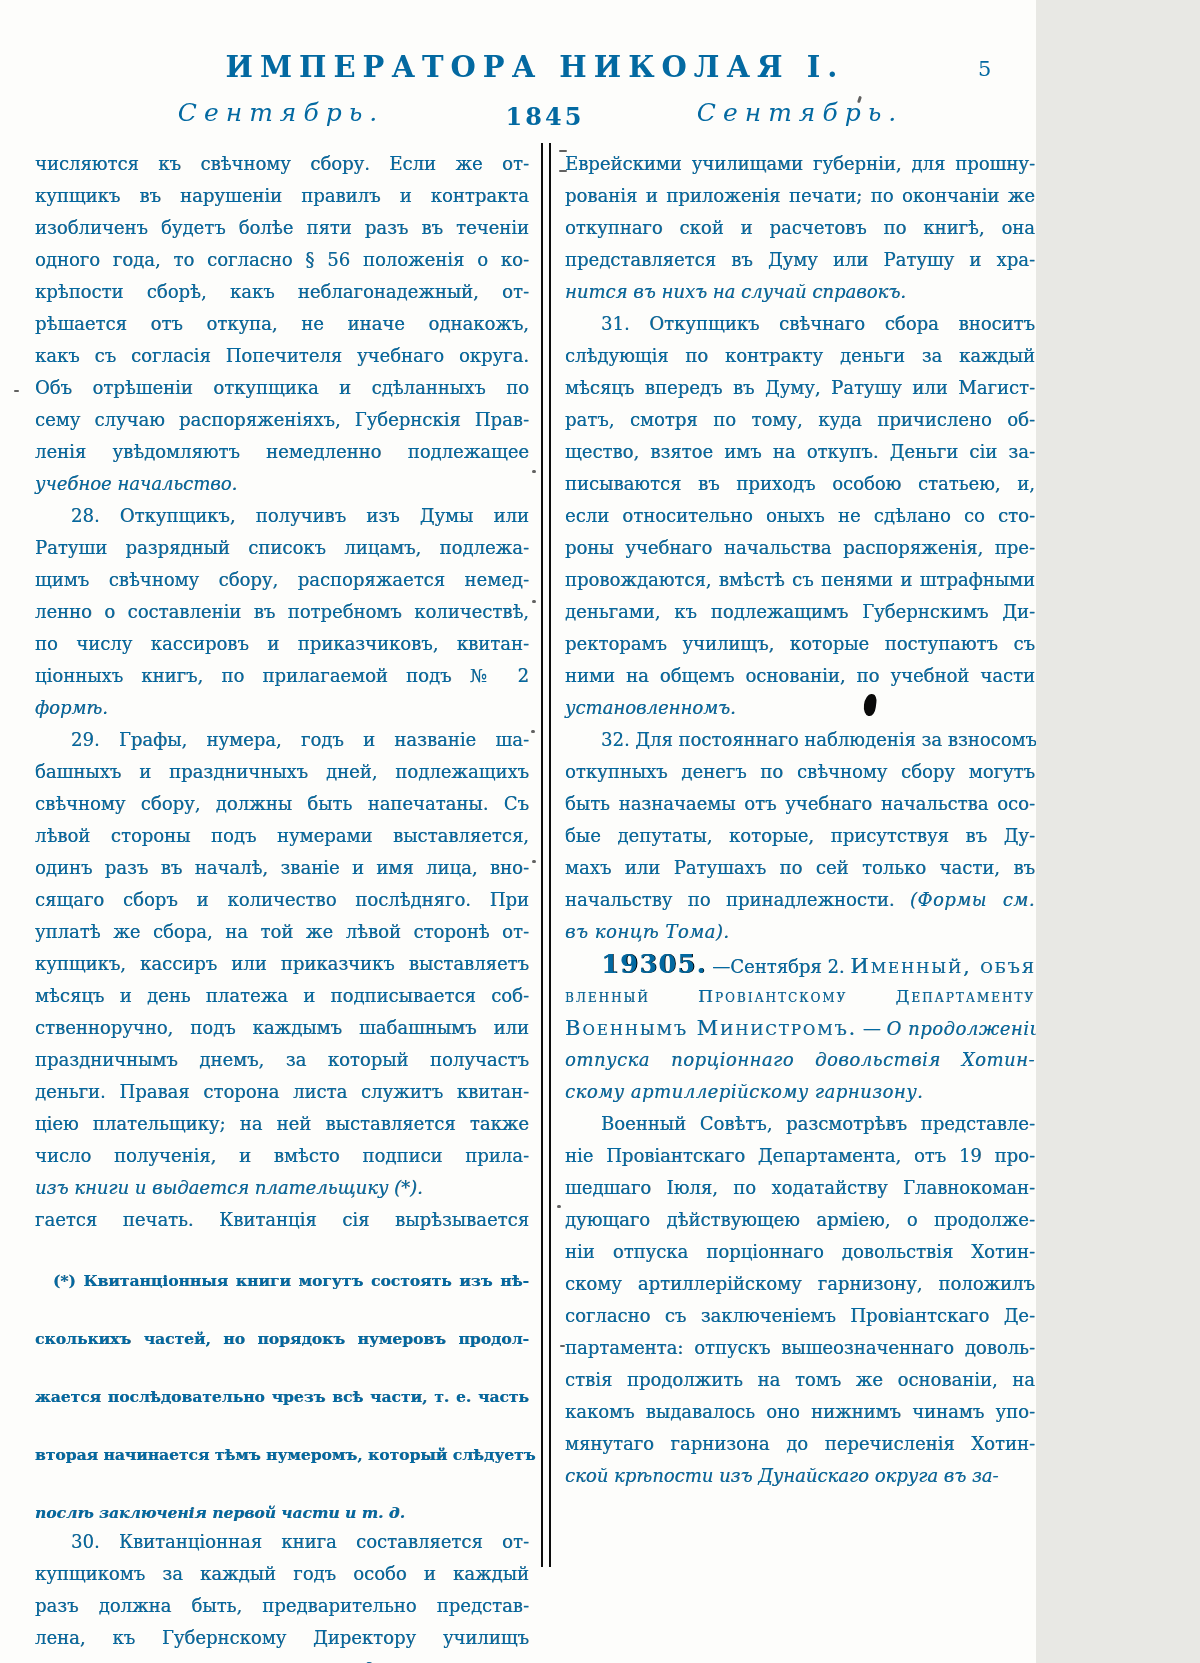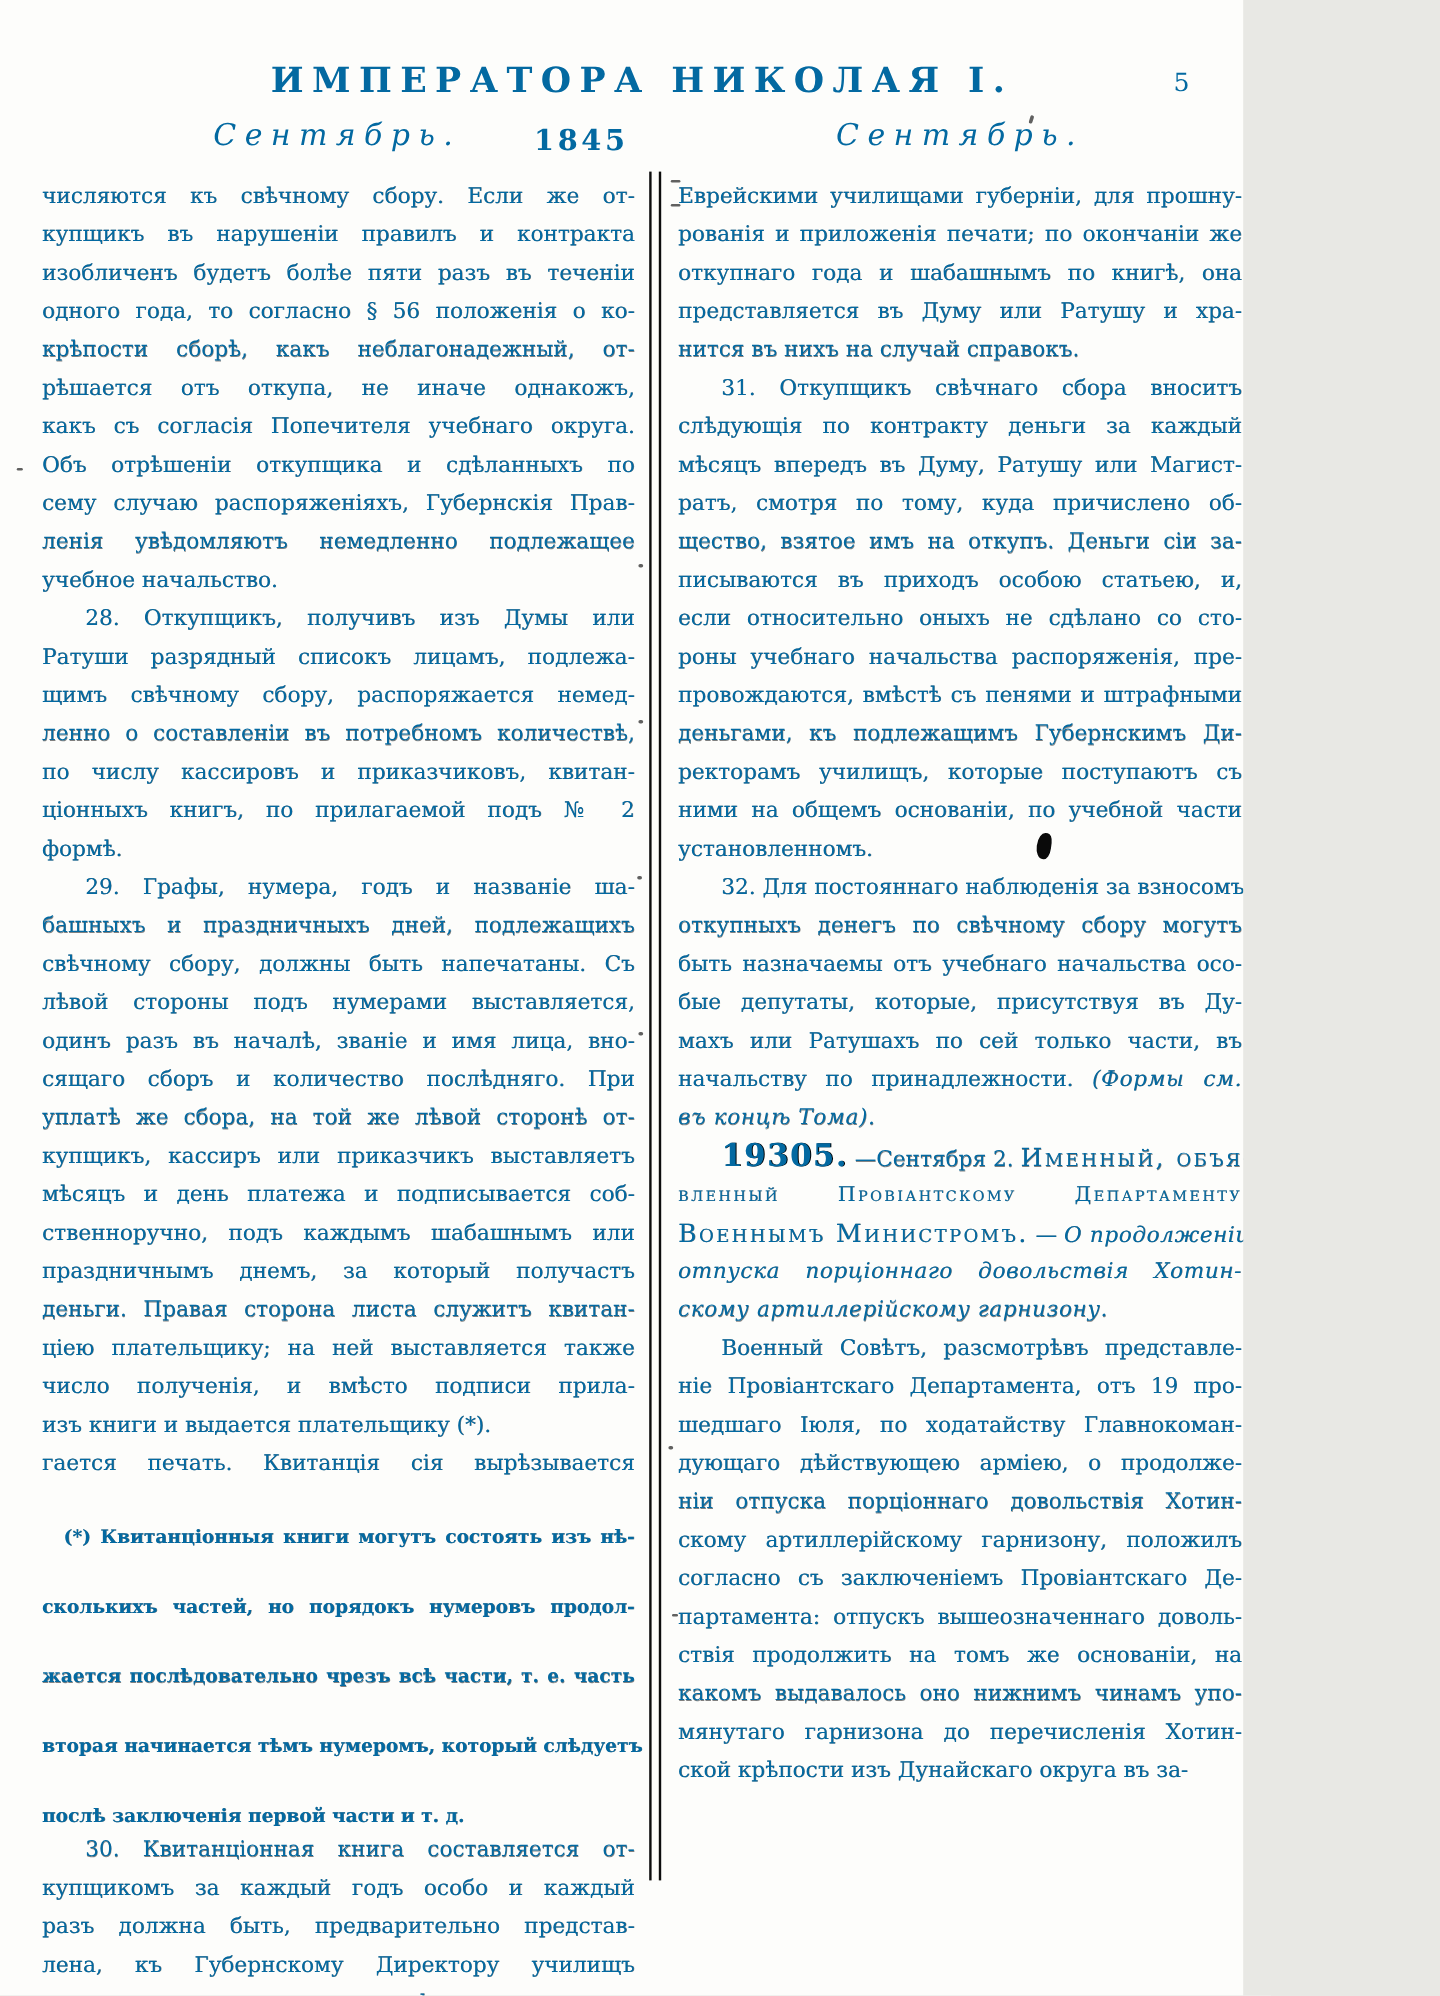--- a/index.html
+++ b/index.html
@@ -18,21 +18,21 @@
     letter-spacing:7px;white-space:nowrap;
   }
   .hdr-pagenum{
     position:absolute;left:978px;top:57px;font-size:21px;
   }
   .hdr-month-left{
     position:absolute;left:35px;top:98px;width:492px;text-align:center;
     font-style:italic;font-size:25px;letter-spacing:7px;white-space:nowrap;
   }
   .hdr-year{
-    position:absolute;left:445px;top:102px;width:200px;
+    position:absolute;left:445px;top:102px;width:200px;text-align:center;
     font-size:24px;font-weight:bold;letter-spacing:3px;
   }
   .hdr-month-right{
     position:absolute;left:565px;top:98px;width:470px;text-align:center;
     font-style:italic;font-size:25px;letter-spacing:7px;white-space:nowrap;
   }
   .margin-number{
     position:absolute;left:1052px;top:128px;
     font-size:38px;font-weight:bold;letter-spacing:2px;
     text-shadow:0.8px 0 0 #000;
@@ -46,21 +46,21 @@
     position:absolute;left:541px;top:143px;height:1424px;width:6px;
     border-left:2.5px solid #0d0d0d;border-right:2.5px solid #0d0d0d;
   }
   
   .line{
     height:32px;line-height:32px;font-size:18px;
     text-align:justify;text-align-last:justify;
     white-space:nowrap;
     text-shadow:0.35px 0.2px 0 rgba(25,25,25,.55);
   }
-  .line.l{text-align-last:left;}
+  .line.l{text-align-last:left;font-style:italic;}
   .line.ind{text-indent:36px;}
   .line.it{font-style:italic;letter-spacing:0.5px;}
   .line.fn{height:26px;line-height:26px;font-size:15.5px;font-weight:bold;margin-top:32px;}
   .line.fn.ind{text-indent:18px;}
   .seg.fat{font-size:26px;font-weight:bold;letter-spacing:1px;text-shadow:0.8px 0 0 #000;}
   .seg.sc{font-variant-caps:small-caps;font-size:21px;letter-spacing:2px;}
   .line.sc{font-variant-caps:small-caps;font-size:17px;letter-spacing:2px;}
   .seg.it{font-style:italic;letter-spacing:0.5px;}
   
   .blot{position:absolute;background:#0a0a0a;}
@@ -130,21 +130,21 @@
       <div class="line ind">30. Квитанціонная книга составляется от-</div>
       <div class="line">купщикомъ за каждый годъ особо и каждый</div>
       <div class="line">разъ должна быть, предварительно представ-</div>
       <div class="line">лена, къ Губернскому Директору училищъ</div>
       <div class="line l">или училищному чиновнику, завѣдывающему</div>
     </div>
 
   <div id="rightcol" class="col">
       <div class="line">Еврейскими училищами губерніи, для прошну-</div>
       <div class="line">рованія и приложенія печати; по окончаніи же</div>
-      <div class="line">откупнаго года и шабашнымъ по книгѣ, она</div>
+      <div class="line">откупнаго ской и расчетовъ по книгѣ, она</div>
       <div class="line">представляется въ Думу или Ратушу и хра-</div>
       <div class="line l">нится въ нихъ на случай справокъ.</div>
       <div class="line ind">31. Откупщикъ свѣчнаго сбора вноситъ</div>
       <div class="line">слѣдующія по контракту деньги за каждый</div>
       <div class="line">мѣсяцъ впередъ въ Думу, Ратушу или Магист-</div>
       <div class="line">ратъ, смотря по тому, куда причислено об-</div>
       <div class="line">щество, взятое имъ на откупъ. Деньги сіи за-</div>
       <div class="line">писываются въ приходъ особою статьею, и,</div>
       <div class="line">если относительно оныхъ не сдѣлано со сто-</div>
       <div class="line">роны учебнаго начальства распоряженія, пре-</div>

